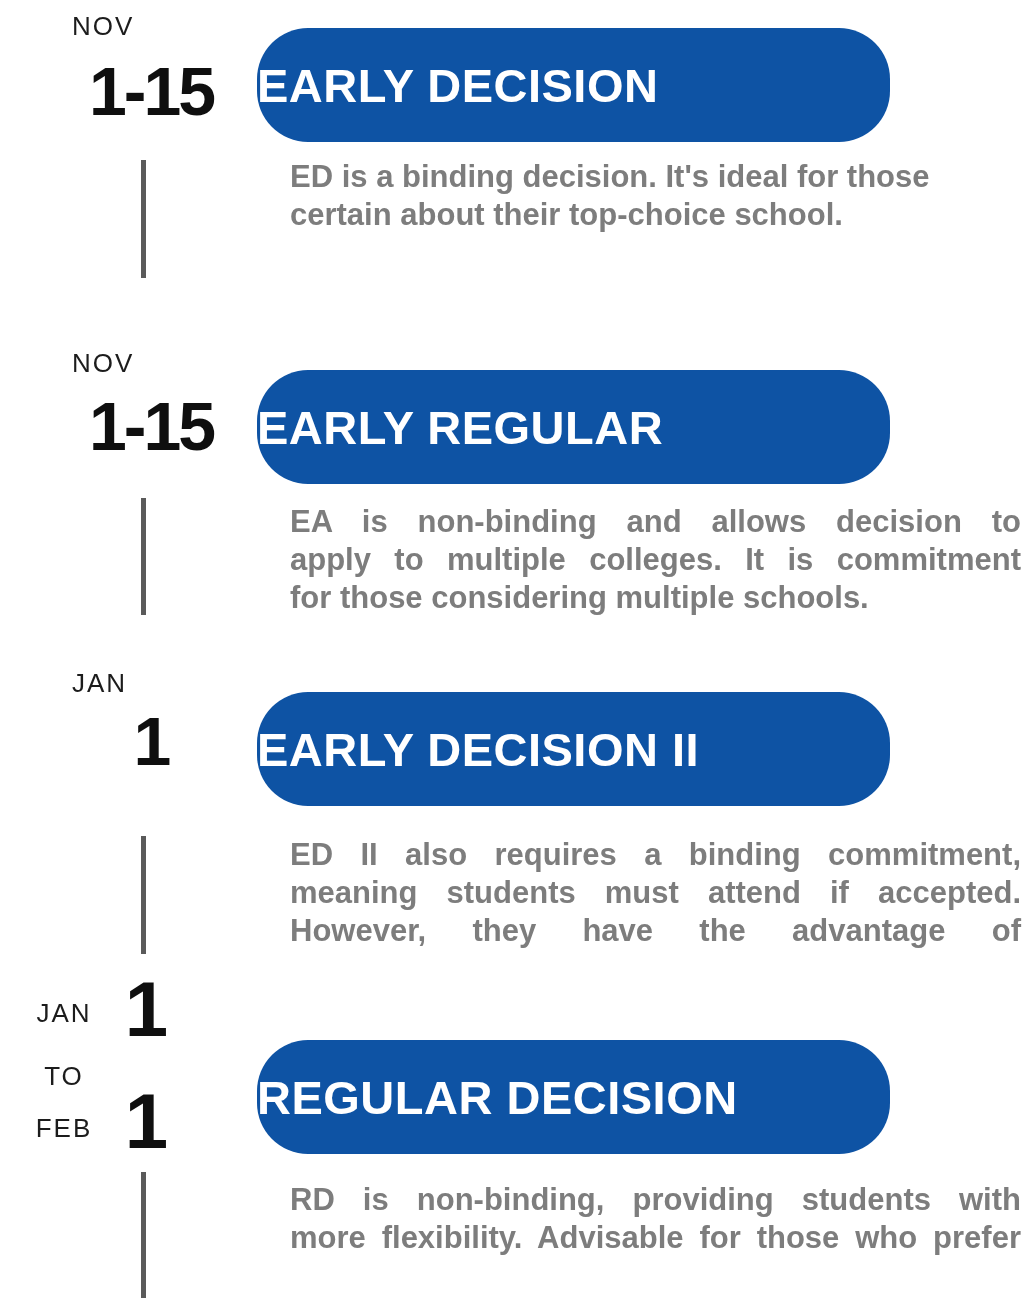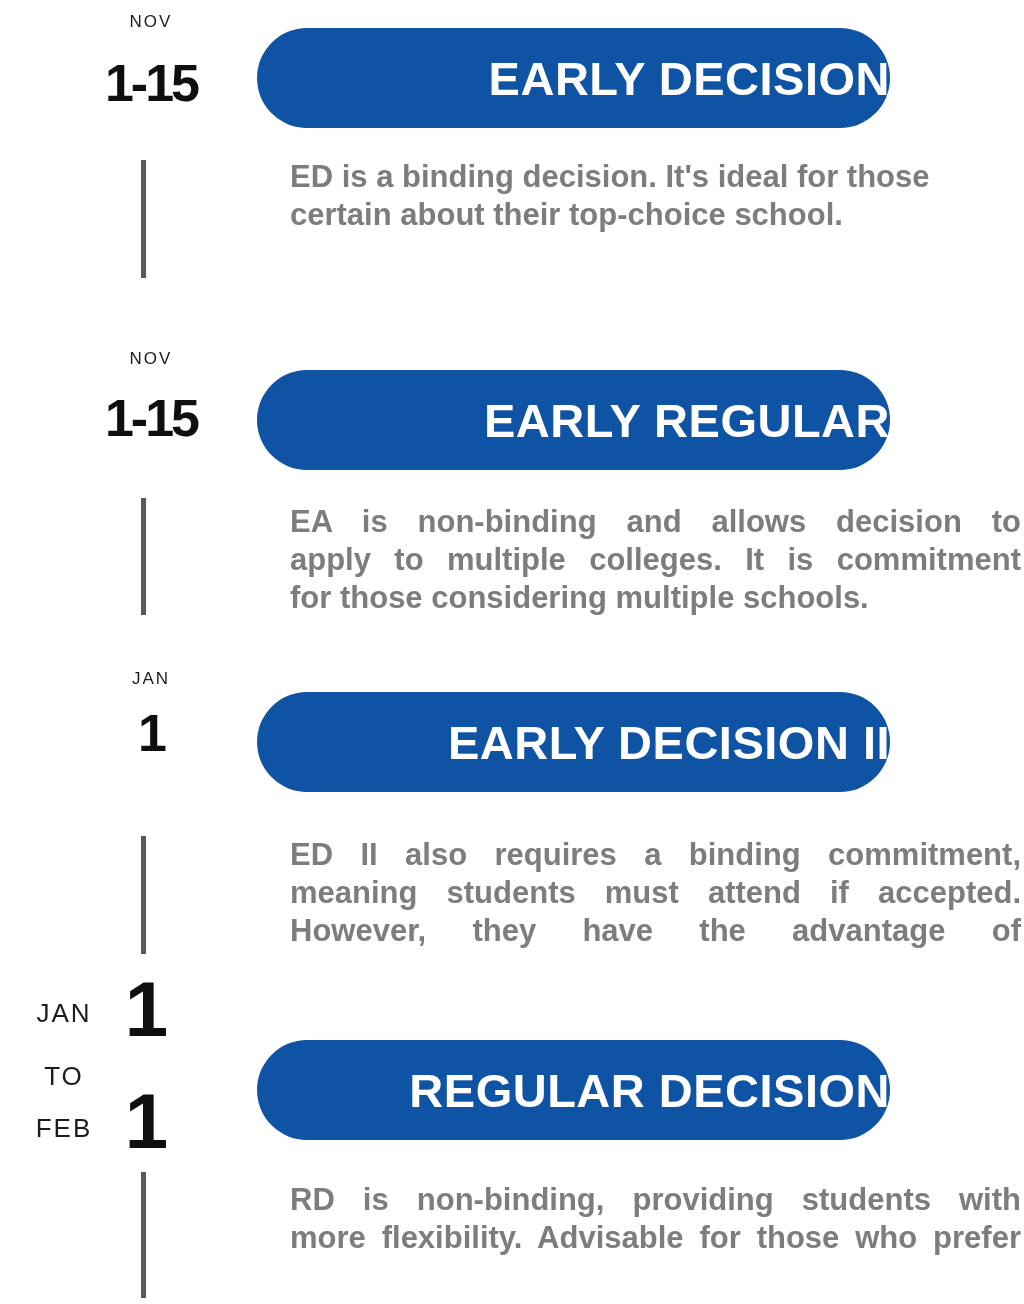--- a/index.html
+++ b/index.html
@@ -6,35 +6,35 @@
   .canvas {
     position: relative;
     width: 1024px;
     height: 1304px;
     background: #ffffff;
     overflow: hidden;
     font-family: "Liberation Sans", sans-serif;
   }
   .month {
     position: absolute;
-    left: 56px;
+    left: 72px;
     width: 190px;
-    text-align: center;
-    font-size: 17px;
+    text-align: left;
+    font-size: 26px;
     line-height: 1;
     letter-spacing: 2px;
     font-weight: 500;
     color: #1c1c1c;
   }
   .datenum {
     position: absolute;
     left: 56px;
     width: 190px;
     text-align: center;
-    font-size: 52px;
+    font-size: 68px;
     line-height: 1;
     font-weight: 800;
     letter-spacing: -3px;
     color: #0f0f0f;
   }
   
   .mlabel {
     position: absolute;
     left: 16px;
     width: 96px;
@@ -53,26 +53,26 @@
     font-size: 78px;
     line-height: 1;
     font-weight: 800;
     letter-spacing: -3px;
     color: #0f0f0f;
   }
   .pill {
     position: absolute;
     left: 257px;
     width: 633px;
-    height: 100px;
+    height: 114px;
     background: #0e53a4;
     border-radius: 51px;
     display: flex;
     align-items: center;
-    justify-content: flex-end;
+    justify-content: flex-start;
   }
   .pill-title {
     color: #ffffff;
     font-weight: 800;
     font-size: 47px;
     letter-spacing: 0.5px;
     white-space: nowrap;
   }
   .tick {
     position: absolute;

